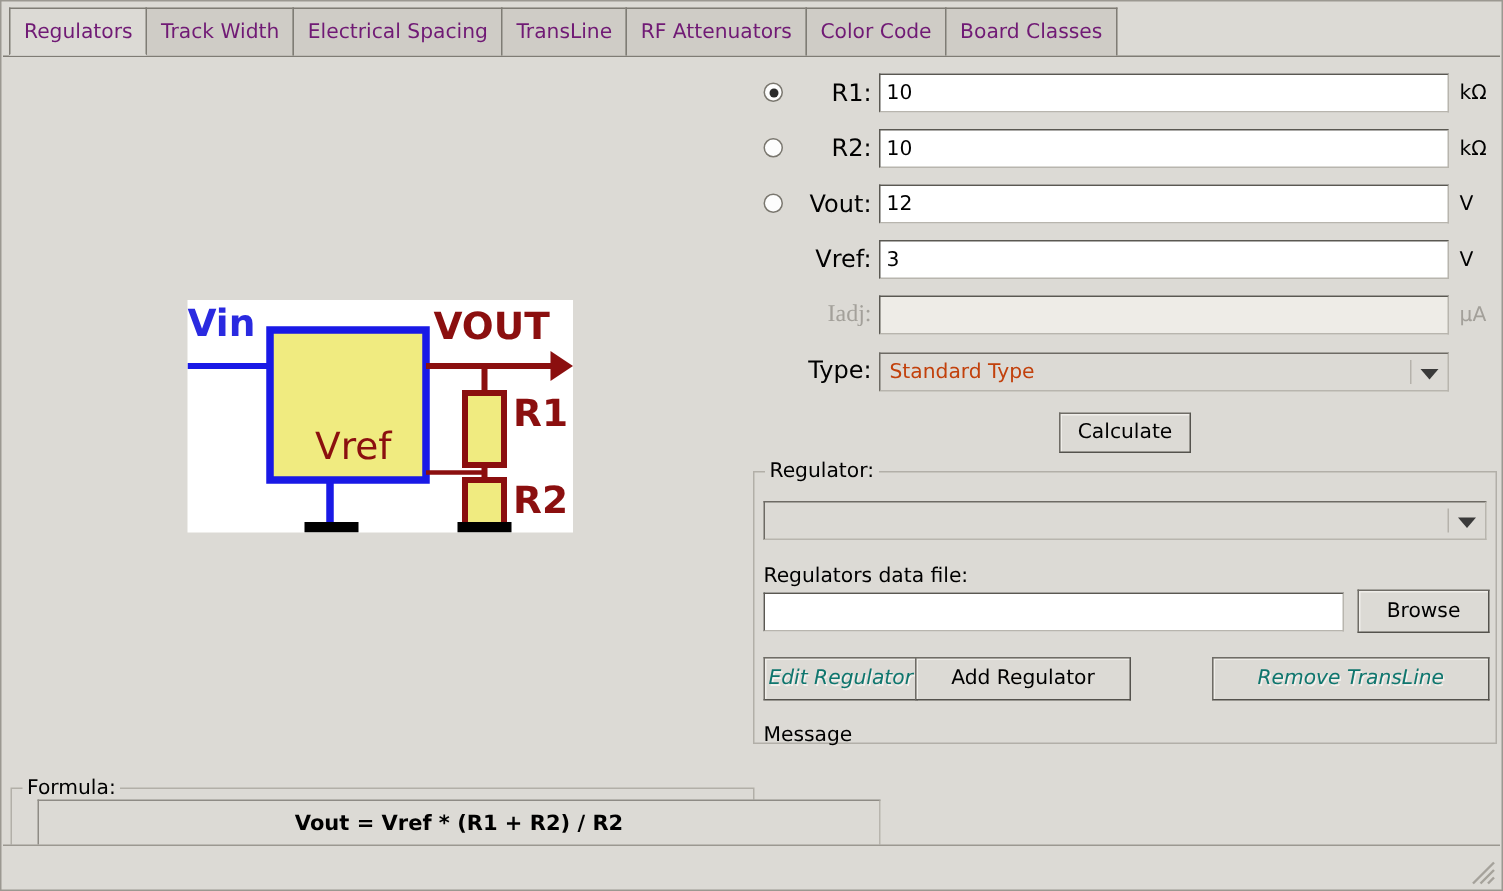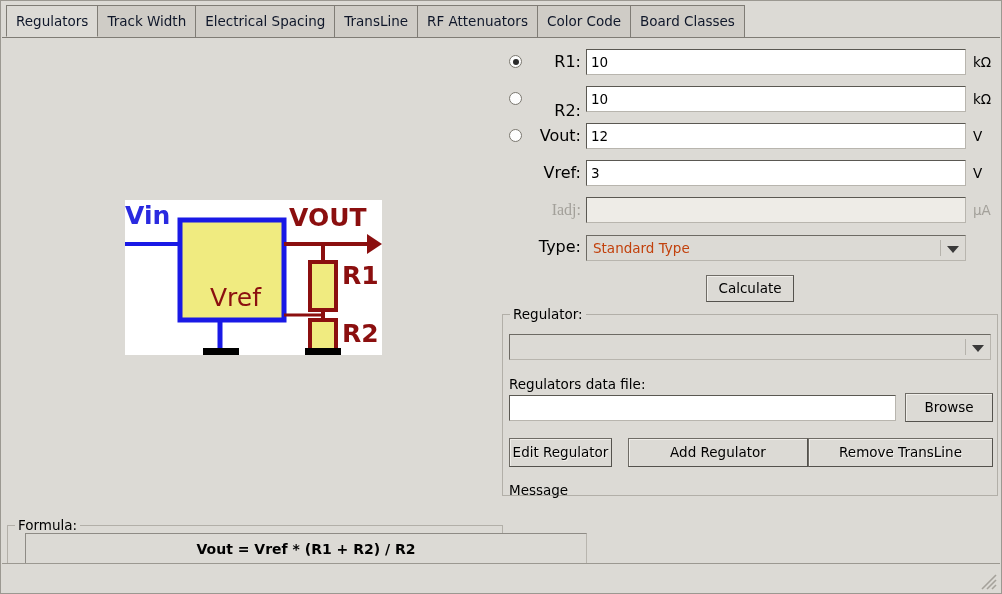--- a/index.html
+++ b/index.html
@@ -25,21 +25,21 @@
     box-sizing:border-box;
   }
   .tab{
     position:relative;float:left;height:32px;line-height:31px;
     padding:0 9px;box-sizing:border-box;
     background:#cfccc6;
     border:1px solid #7f7c75;
     border-bottom:none;
     margin-right:-1px;
     font-size:13.5px;
-    color:#0f172a;
+    color:#701a75;
     white-space:nowrap;
     cursor:default;
   }
   .tab.active{
     background:#dcdad5;
     border-bottom:1px solid #dcdad5;
     z-index:5;
   }
   
   .diagram-wrap{
@@ -103,21 +103,21 @@
     position:absolute;box-sizing:border-box;
     background:#dcdad5;
     border:1px solid #b8b5ae;
     border-right-color:#54524d;border-bottom-color:#54524d;
     border-top-color:#6f6c66;border-left-color:#6f6c66;
     font-family:"DejaVu Sans","Liberation Sans",sans-serif;
     font-size:13.5px;color:#000;
     text-align:center;cursor:default;
     box-shadow:inset 1px 1px 0 #f0eeea;
   }
-  .btn.dis{color:#000000;text-shadow:1px 1px 0 #f3f1ed;}
+  .btn.dis{color:#0f766e;text-shadow:1px 1px 0 #f3f1ed;font-style:italic;}
   
   .group{
     position:absolute;box-sizing:border-box;
     border:1px solid #b2afa8;
   }
   .group>.gtitle{
     position:absolute;top:-9px;left:7px;background:#dcdad5;
     padding:0 3px;font-size:13.5px;color:#000;
   }
   .stext{position:absolute;font-size:13.5px;color:#000;white-space:nowrap;}
@@ -183,21 +183,21 @@
       <text x="217" y="142" font-family="DejaVu Sans, Liberation Sans, sans-serif" font-size="25" font-weight="bold" fill="#8b0f0f">R2</text>
     </svg>
   </div>
 
   <div class="radio on" style="left:508px;top:54px;"></div>
   <div class="flabel" style="left:500px;top:47px;width:80px;">R1:</div>
   <input class="finput" style="left: 585px; top: 48px; width: 380px;" value="10">
   <div class="unit" style="left:972px;top:48px;">kΩ</div>
 
   <div class="radio" style="left:508px;top:91px;"></div>
-  <div class="flabel" style="left:500px;top:96px;width:80px;">R2:</div>
+  <div class="flabel" style="left:500px;top:84px;width:80px;">R2:</div>
   <input class="finput" style="left: 585px; top: 85px; width: 380px;" value="10">
   <div class="unit" style="left:972px;top:85px;">kΩ</div>
 
   <div class="radio" style="left:508px;top:128px;"></div>
   <div class="flabel" style="left:500px;top:121px;width:80px;">Vout:</div>
   <input class="finput" style="left: 585px; top: 122px; width: 380px;" value="12">
   <div class="unit" style="left:972px;top:122px;">V</div>
 
   <div class="flabel" style="left:500px;top:158px;width:80px;">Vref:</div>
   <input class="finput" style="left: 585px; top: 159px; width: 380px;" value="3">
@@ -224,21 +224,21 @@
     <div class="carrow"></div>
   </div>
 
   <div class="stext" style="left:508px;top:375px;">Regulators data file:</div>
 
   <input class="finput" style="left: 508px; top: 394px; width: 387px;" value="">
 
   <div class="btn" style="left:904px;top:392px;width:88px;height:29px;line-height:27px;">Browse</div>
 
   <div class="btn dis" style="left:508px;top:437px;width:103px;height:29px;line-height:27px;">Edit Regulator</div>
-  <div class="btn" style="left:627px;top:437px;width:180px;height:29px;line-height:27px;">Add Regulator</div>
+  <div class="btn" style="left:609px;top:437px;width:144px;height:29px;line-height:27px;">Add Regulator</div>
   <div class="btn dis" style="left:807px;top:437px;width:185px;height:29px;line-height:27px;">Remove TransLine</div>
 
   <div class="stext" style="left:508px;top:481px;">Message</div>
   <div class="stext" style="left:508px;top:503px;"></div>
 
   <div class="group" style="left:6px;top:524px;width:496px;height:42px;">
     <div class="gtitle">Formula:</div>
   </div>
   <div class="formula" style="left:24px;top:532px;width:562px;height:33px;line-height:31px;">Vout = Vref * (R1 + R2) / R2</div>
 

